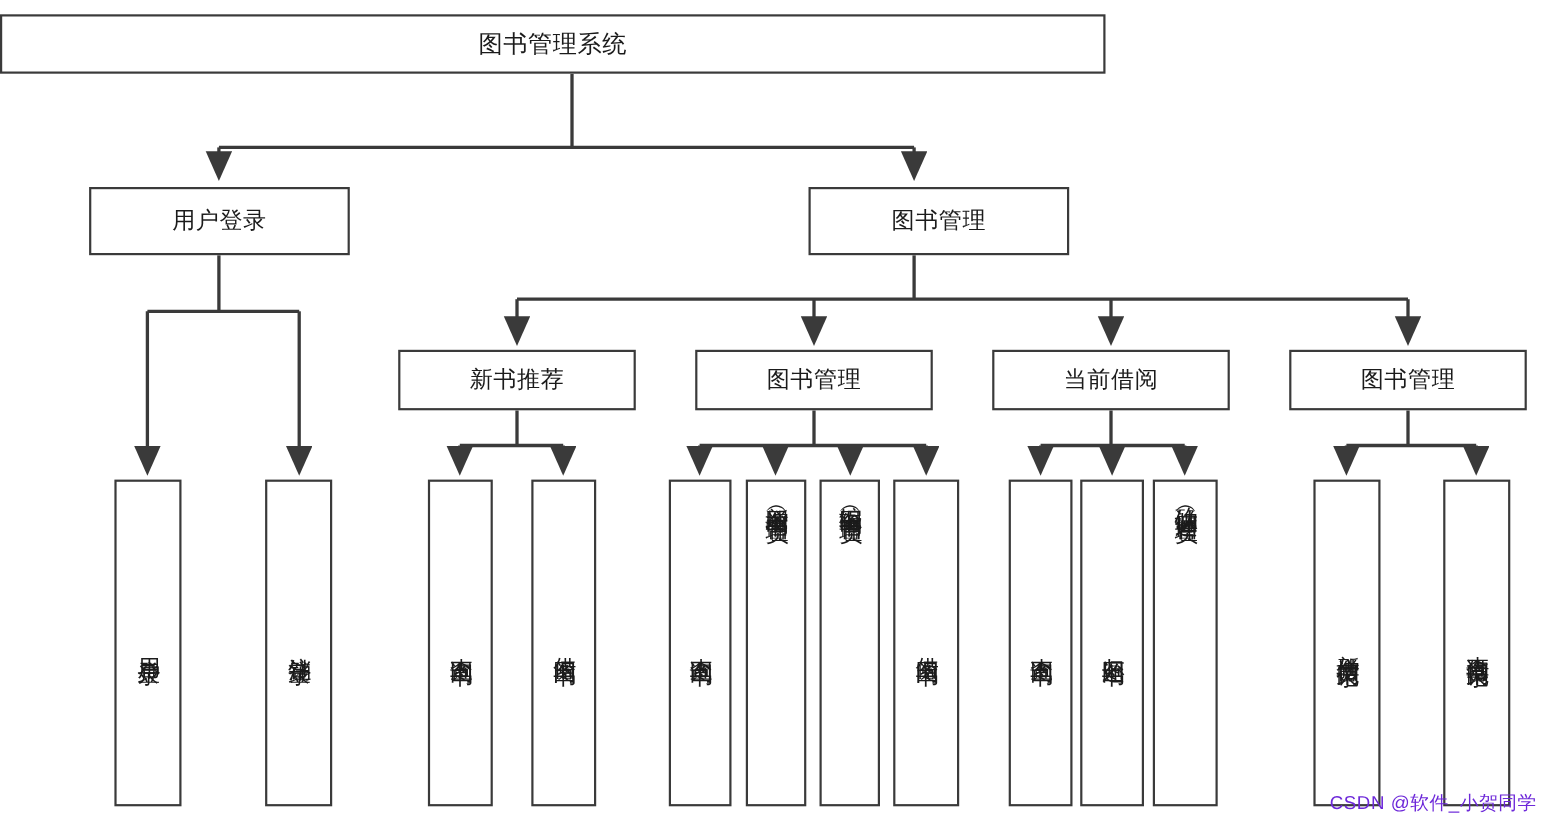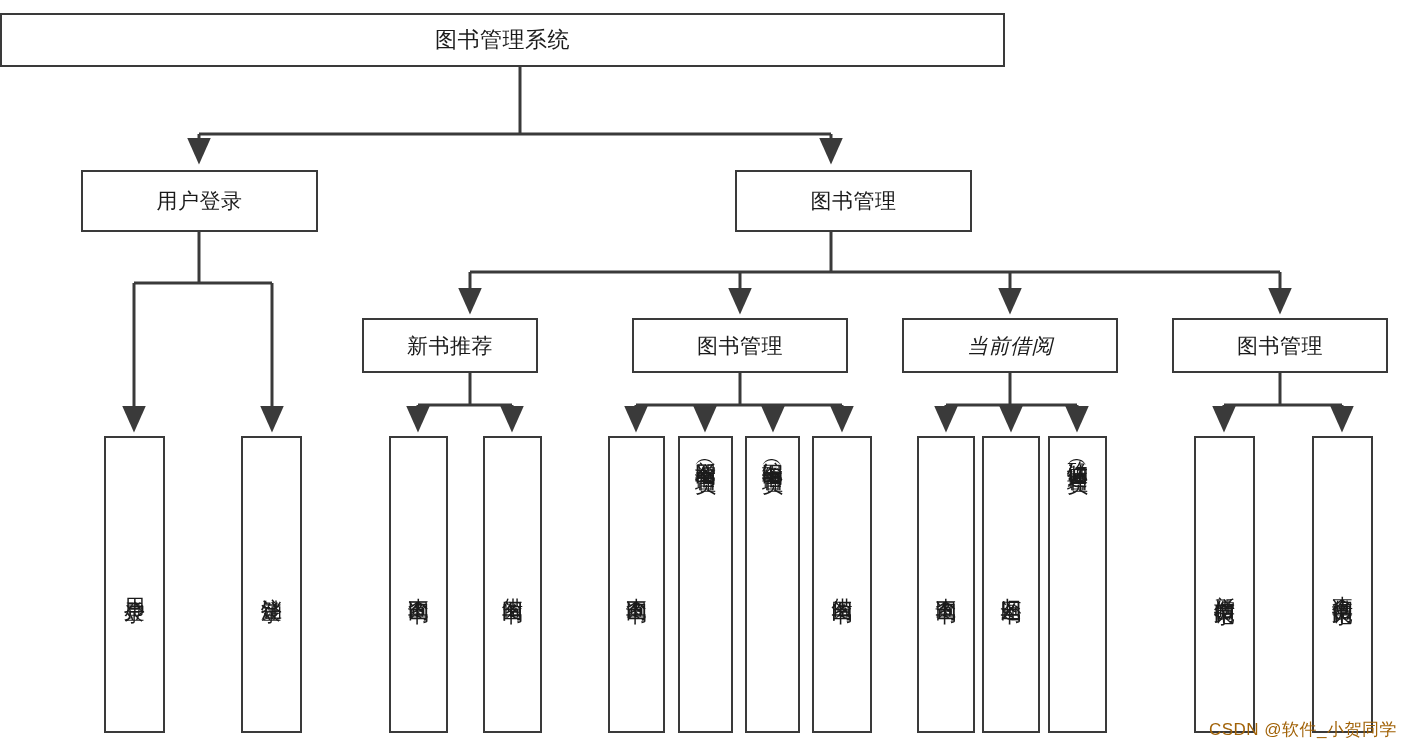--- a/index.html
+++ b/index.html
@@ -65,21 +65,21 @@
   }
   .node.vert.mid {
     align-items: center;
     padding-top: 0;
   }
   #watermark {
     position: absolute;
     right: 8px;
     bottom: 6px;
     font-size: 17px;
-    color: #a16207;
+    color: #6d28d9;
     letter-spacing: 0.5px;
     white-space: nowrap;
     user-select: none;
   }
 </style>
 </head>
 <body>
 
 <div id="diagram-root">
 
@@ -137,27 +137,27 @@
     <span class="label">图书管理系统</span>
   </div>
 
   <div class="node horiz" style="left:81px; top:170px; width:237px; height:62px;">
     <span class="label">用户登录</span>
   </div>
   <div class="node horiz" style="left:711px; top:170px; width:237px; height:62px;margin-left:24px;">
     <span class="label">图书管理</span>
   </div>
 
-  <div class="node horiz" style="left:362px; top:318px; width:176px; height:55px;">
+  <div class="node horiz" style="left:362px; top:318px; width:216px; height:55px;">
     <span class="label">新书推荐</span>
   </div>
   <div class="node horiz" style="left:632px; top:318px; width:216px; height:55px;">
     <span class="label">图书管理</span>
   </div>
-  <div class="node horiz" style="left:902px; top:318px; width:216px; height:55px;font-style:italic;">
+  <div class="node horiz" style="left:902px; top:318px; width:216px; height:55px;">
     <span class="label">当前借阅</span>
   </div>
   <div class="node horiz" style="left:1172px; top:318px; width:216px; height:55px;">
     <span class="label">图书管理</span>
   </div>
 
   <div class="node vert mid" style="left:104px; top:436px; width:61px; height:297px;">
     <span class="label">用户登录</span>
   </div>
   <div class="node vert mid" style="left:241px; top:436px; width:61px; height:297px;">

